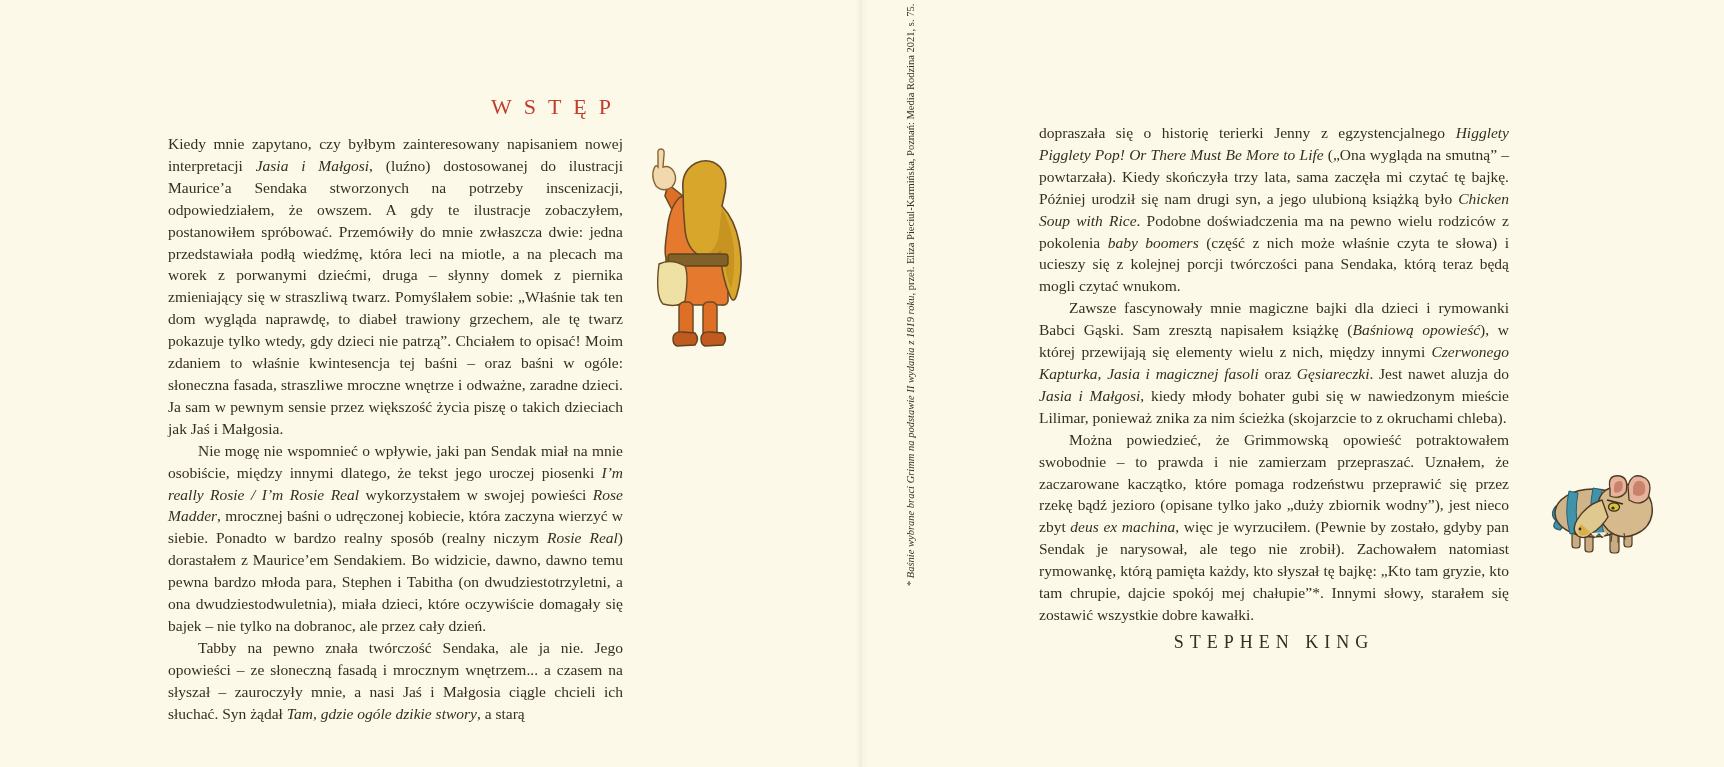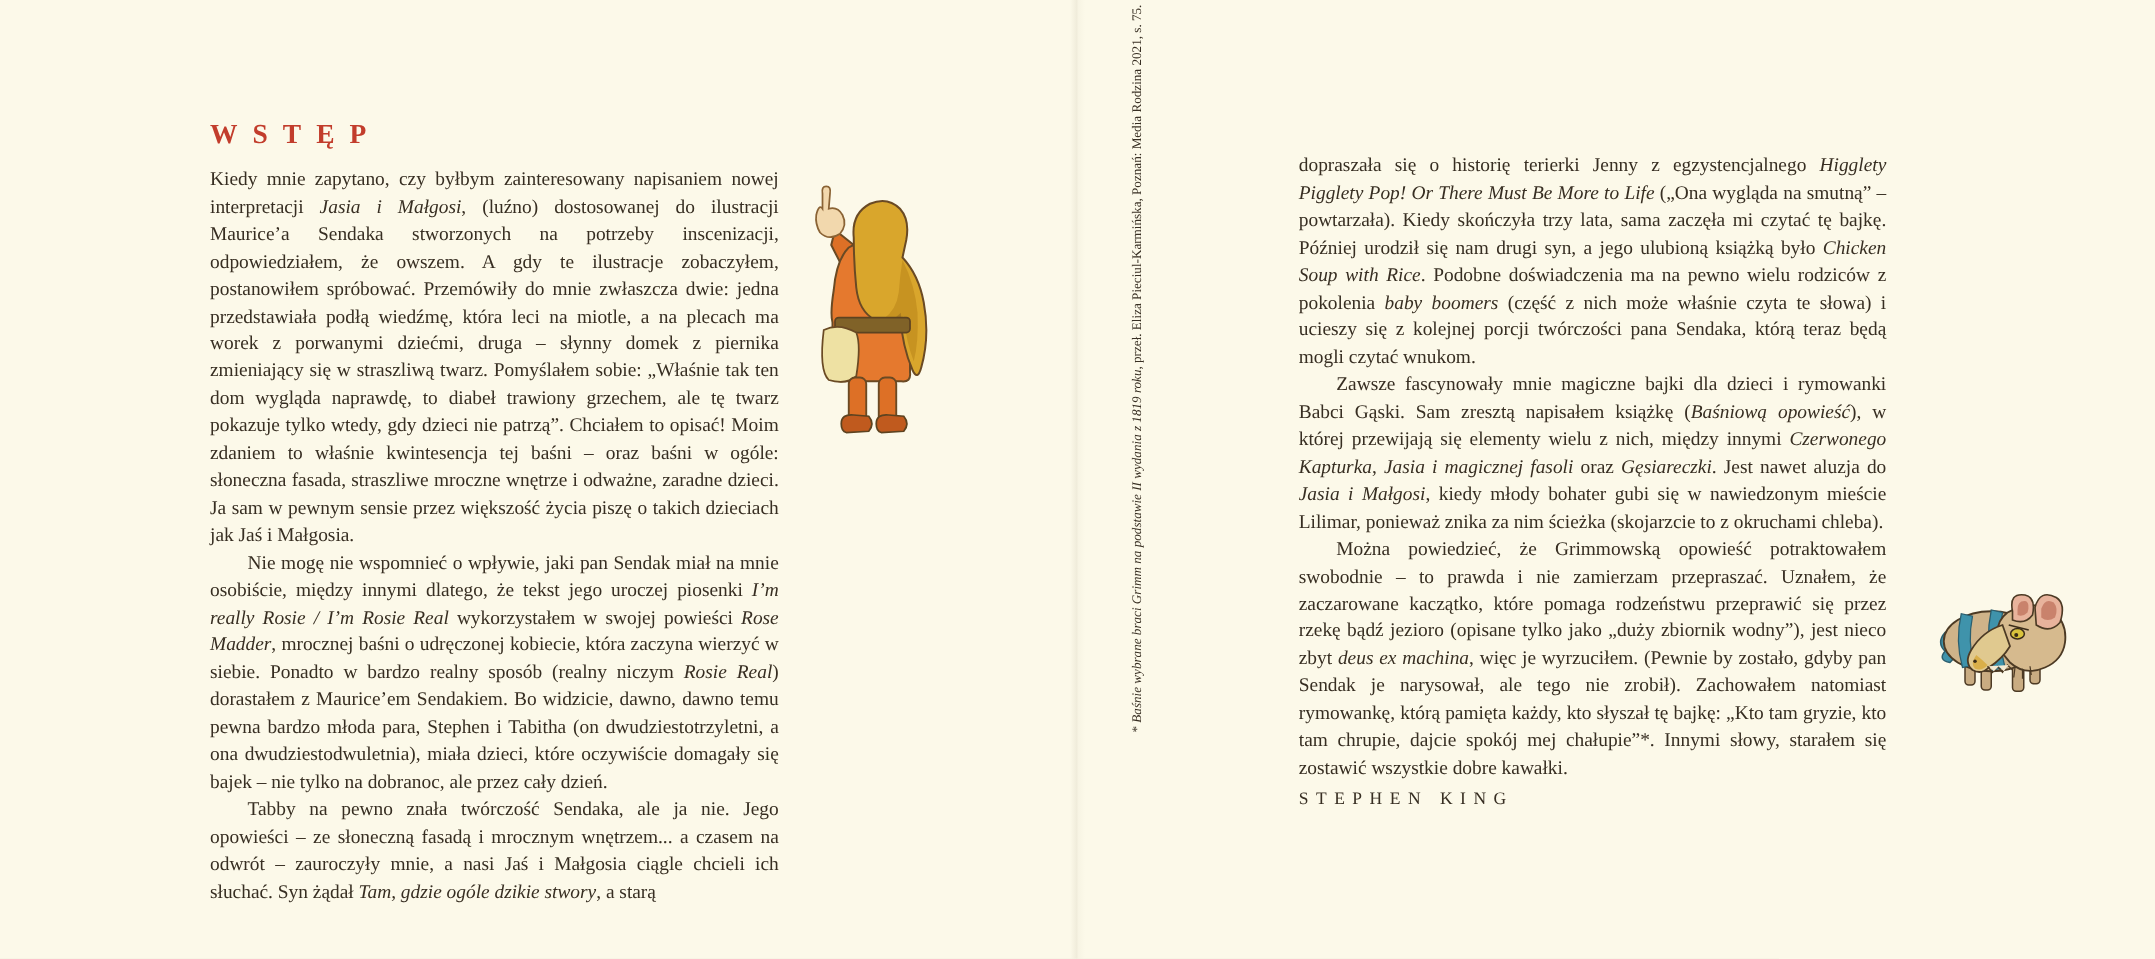--- a/index.html
+++ b/index.html
@@ -23,39 +23,40 @@
   .page.right{left:862px;width:862px;}
   .gutter{
     position:absolute;left:856px;top:0;width:12px;height:767px;
     background:linear-gradient(to right, rgba(99,86,52,0) 0%, rgba(99,86,52,0.08) 45%, rgba(99,86,52,0.03) 55%, rgba(99,86,52,0) 100%);
   }
   .text-col{position:absolute;}
   .text-col.left-col{left:168px;top:94px;width:455px;}
   .text-col.right-col{left:1039px;top:122px;width:470px;}
   .title{
     margin:0 0 13px 0;
-    font-weight:bold;
+    font-weight:normal;
     font-size:22px;
     line-height:26px;
     letter-spacing:12px;
     color:var(--accent);
+    text-align:right;
   }
   .para{
     margin:0;
     font-size:15.5px;
     line-height:21.9px;
     text-align:justify;
     text-justify:inter-word;
   }
   .para.indent{text-indent:30px;}
   .it{font-style:italic;}
   .signature{
     margin-top:6px;
-    text-align:left;
-    font-size:14px;
+    text-align:center;
+    font-size:18px;
     letter-spacing:6px;
     white-space:nowrap;
   }
   .gutter-footnote{
     position:absolute;
     left:679px;top:345px;width:466px;height:16px;
     transform:rotate(-90deg);
     transform-origin:center center;
     font-size:10.5px;
     line-height:14px;
@@ -74,21 +75,21 @@
 
   <div class="page left"></div>
   <div class="page right"></div>
   <div class="gutter"></div>
 
   <div class="text-col left-col">
     <h1 class="title">WSTĘP</h1>
     <div>
         <p class="para"><span>Kiedy mnie zapytano, czy byłbym zainteresowany napisaniem nowej interpretacji </span><span class="it">Jasia i Małgosi</span><span>, (luźno) dostosowanej do ilustracji Maurice’a Sendaka stworzonych na potrzeby inscenizacji, odpowiedziałem, że owszem. A gdy te ilustracje zobaczyłem, postanowiłem spróbować. Przemówiły do mnie zwłaszcza dwie: jedna przedstawiała podłą wiedźmę, która leci na miotle, a na plecach ma worek z porwanymi dziećmi, druga – słynny domek z piernika zmieniający się w straszliwą twarz. Pomyślałem sobie: „Właśnie tak ten dom wygląda naprawdę, to diabeł trawiony grzechem, ale tę twarz pokazuje tylko wtedy, gdy dzieci nie patrzą”. Chciałem to opisać! Moim zdaniem to właśnie kwintesencja tej baśni – oraz baśni w ogóle: słoneczna fasada, straszliwe mroczne wnętrze i odważne, zaradne dzieci. Ja sam w pewnym sensie przez większość życia piszę o takich dzieciach jak Jaś i Małgosia.</span></p>
         <p class="para indent"><span>Nie mogę nie wspomnieć o wpływie, jaki pan Sendak miał na mnie osobiście, między innymi dlatego, że tekst jego uroczej piosenki </span><span class="it">I’m really Rosie / I’m Rosie Real</span><span> wykorzystałem w swojej powieści </span><span class="it">Rose Madder</span><span>, mrocznej baśni o udręczonej kobiecie, która zaczyna wierzyć w siebie. Ponadto w bardzo realny sposób (realny niczym </span><span class="it">Rosie Real</span><span>) dorastałem z Maurice’em Sendakiem. Bo widzicie, dawno, dawno temu pewna bardzo młoda para, Stephen i Tabitha (on dwudziestotrzyletni, a ona dwudziestodwuletnia), miała dzieci, które oczywiście domagały się bajek – nie tylko na dobranoc, ale przez cały dzień.</span></p>
-        <p class="para indent"><span>Tabby na pewno znała twórczość Sendaka, ale ja nie. Jego opowieści – ze słoneczną fasadą i mrocznym wnętrzem... a czasem na odwrót – zauroczyły mnie, a nasi Jaś i Małgosia ciągle chcieli ich słuchać. Syn żądał </span><span class="it">Tam, gdzie ogóle dzikie stwory</span><span>, a starą</span></p>
+        <p class="para indent"><span>Tabby na pewno znała twórczość Sendaka, ale ja nie. Jego opowieści – ze słoneczną fasadą i mrocznym wnętrzem... a czasem na słyszał – zauroczyły mnie, a nasi Jaś i Małgosia ciągle chcieli ich słuchać. Syn żądał </span><span class="it">Tam, gdzie ogóle dzikie stwory</span><span>, a starą</span></p>
       </div>
   </div>
 
   <div class="gutter-footnote"><span>* </span><span class="it">Baśnie wybrane braci Grimm na podstawie II wydania z 1819 roku</span><span>, przeł. Eliza Pieciul-Karmińska, Poznań: Media Rodzina 2021, s. 75.</span></div>
 
   <div class="text-col right-col">
     <div>
         <p class="para"><span>dopraszała się o historię terierki Jenny z egzystencjalnego </span><span class="it">Higglety Pigglety Pop! Or There Must Be More to Life</span><span> („Ona wygląda na smutną” – powtarzała). Kiedy skończyła trzy lata, sama zaczęła mi czytać tę bajkę. Później urodził się nam drugi syn, a jego ulubioną książką było </span><span class="it">Chicken Soup with Rice</span><span>. Podobne doświadczenia ma na pewno wielu rodziców z pokolenia </span><span class="it">baby boomers</span><span> (część z nich może właśnie czyta te słowa) i ucieszy się z kolejnej porcji twórczości pana Sendaka, którą teraz będą mogli czytać wnukom.</span></p>
         <p class="para indent"><span>Zawsze fascynowały mnie magiczne bajki dla dzieci i rymowanki Babci Gąski. Sam zresztą napisałem książkę (</span><span class="it">Baśniową opowieść</span><span>), w której przewijają się elementy wielu z nich, między innymi </span><span class="it">Czerwonego Kapturka</span><span>, </span><span class="it">Jasia i magicznej fasoli</span><span> oraz </span><span class="it">Gęsiareczki</span><span>. Jest nawet aluzja do </span><span class="it">Jasia i Małgosi</span><span>, kiedy młody bohater gubi się w nawiedzonym mieście Lilimar, ponieważ znika za nim ścieżka (skojarzcie to z okruchami chleba).</span></p>
         <p class="para indent"><span>Można powiedzieć, że Grimmowską opowieść potraktowałem swobodnie – to prawda i nie zamierzam przepraszać. Uznałem, że zaczarowane kaczątko, które pomaga rodzeństwu przeprawić się przez rzekę bądź jezioro (opisane tylko jako „duży zbiornik wodny”), jest nieco zbyt </span><span class="it">deus ex machina</span><span>, więc je wyrzuciłem. (Pewnie by zostało, gdyby pan Sendak je narysował, ale tego nie zrobił). Zachowałem natomiast rymowankę, którą pamięta każdy, kto słyszał tę bajkę: „Kto tam gryzie, kto tam chrupie, dajcie spokój mej chałupie”*. Innymi słowy, starałem się zostawić wszystkie dobre kawałki.</span></p>

